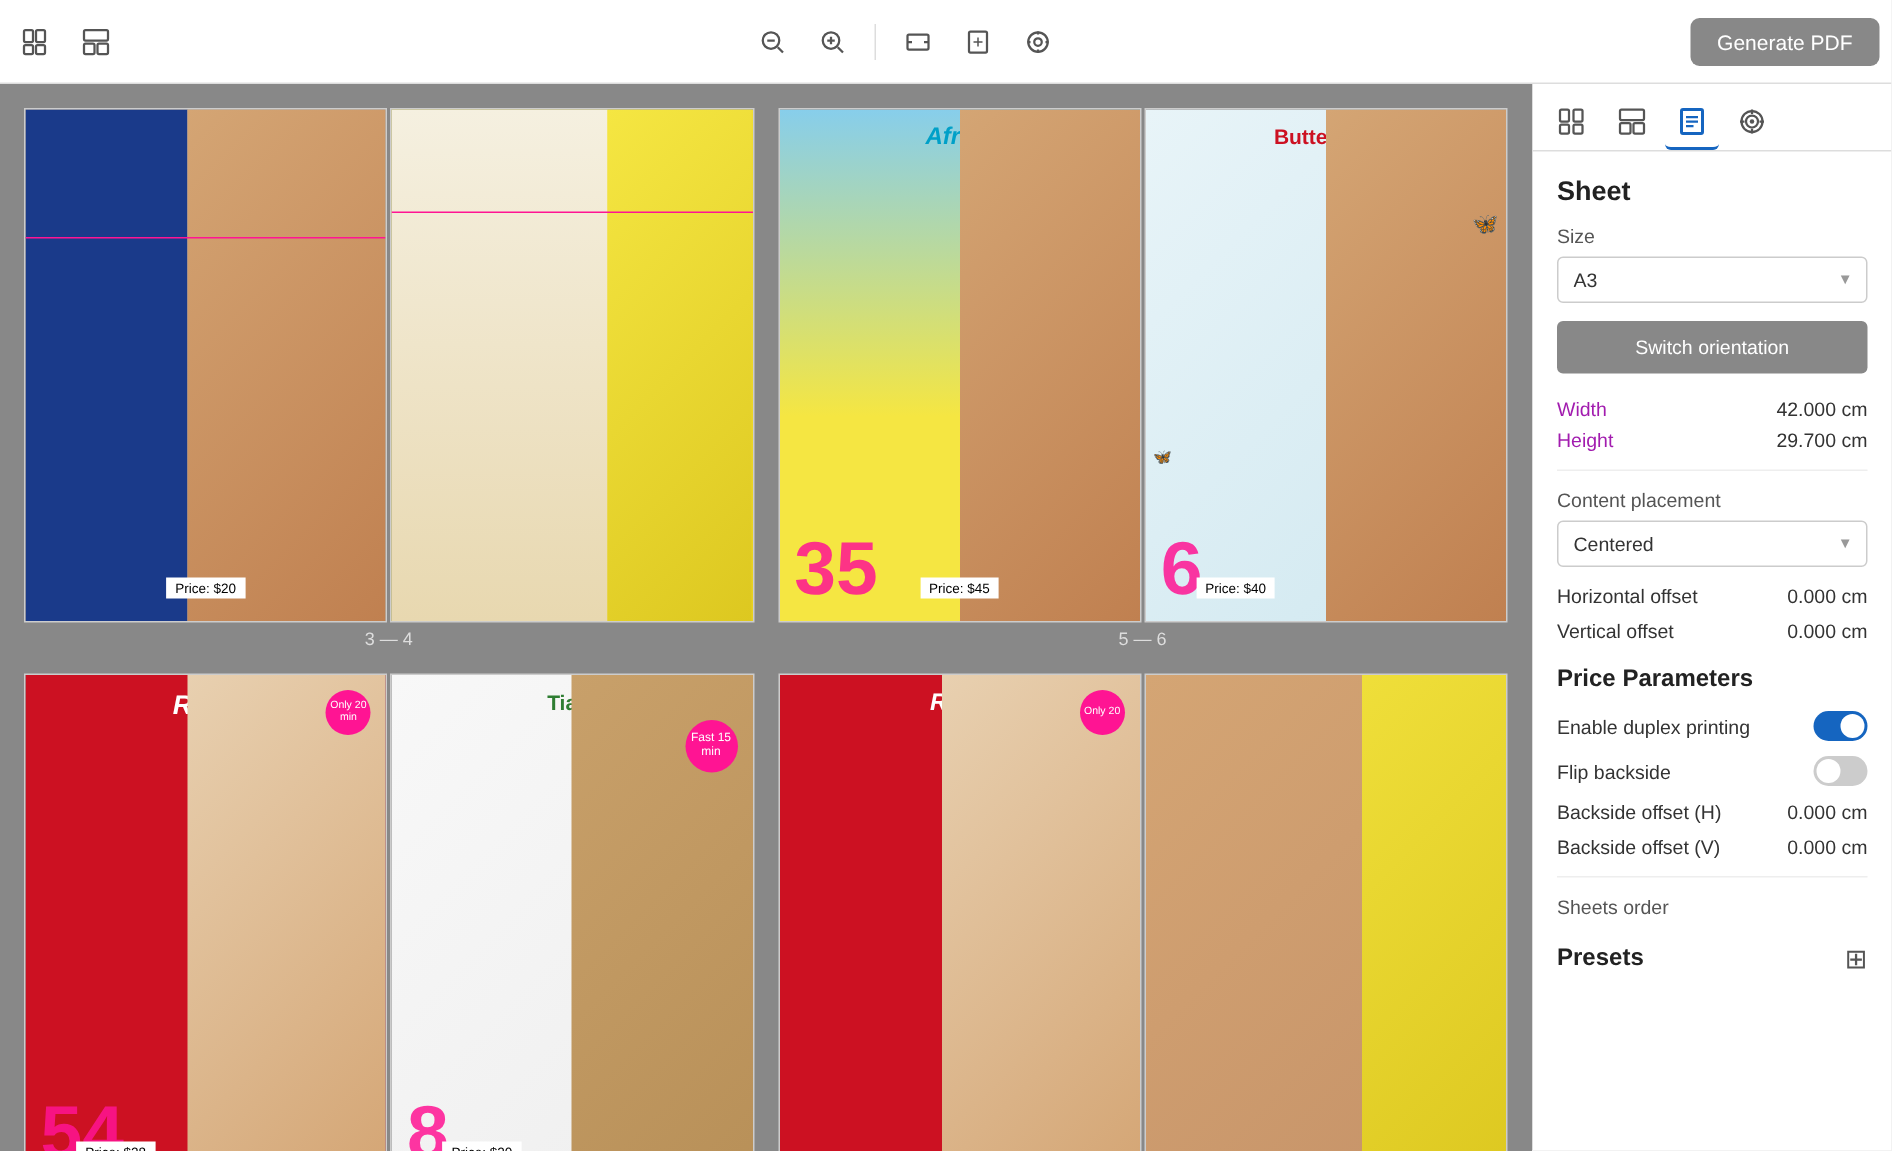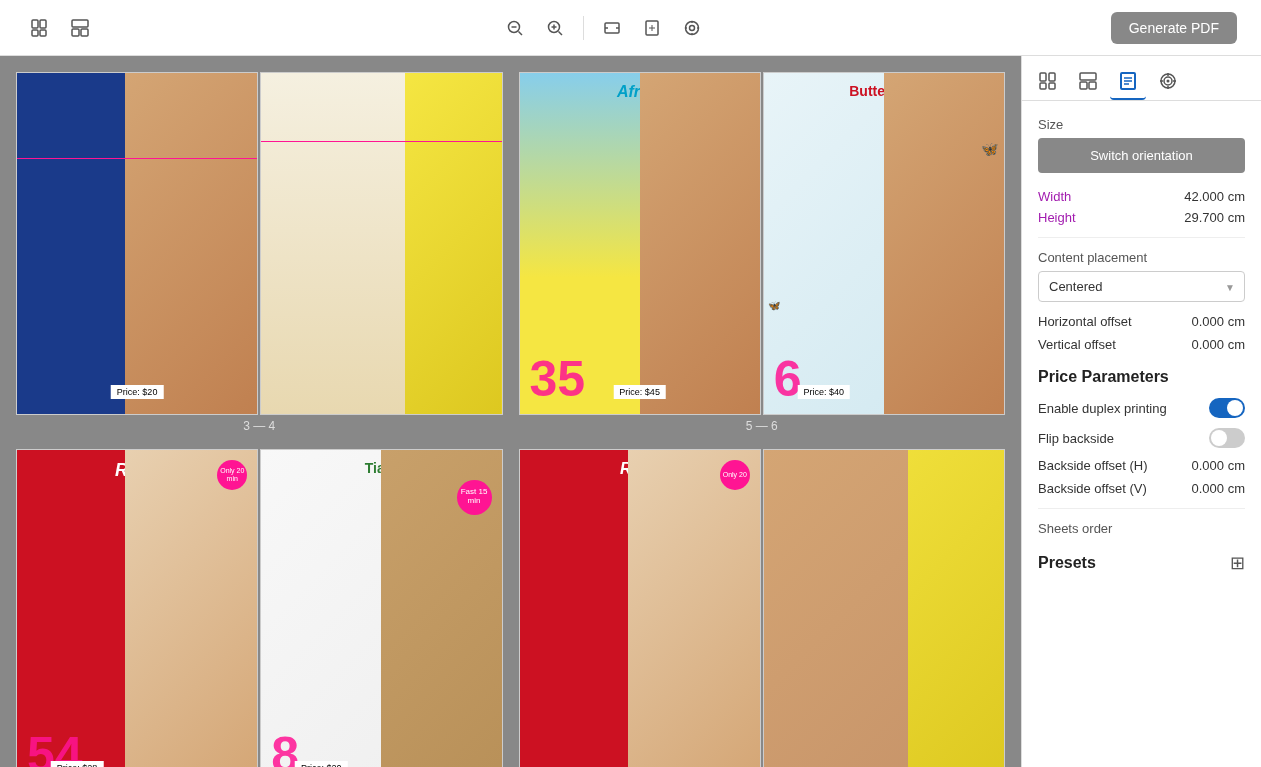--- a/index.html
+++ b/index.html
@@ -4,21 +4,21 @@
   <style>
     * { box-sizing: border-box; margin: 0; padding: 0; }
     body { font-family: -apple-system, BlinkMacSystemFont, 'Segoe UI', sans-serif; background: #f0f0f0; display: flex; flex-direction: column; height: 767px; overflow: hidden; }
 
     .top-toolbar {
       height: 56px;
       background: #fff;
       border-bottom: 1px solid #ddd;
       display: flex;
       align-items: center;
-      padding: 0 24px;
+      padding: 0 8px;
       gap: 0;
       flex-shrink: 0;
     }
     .toolbar-left { display: flex; gap: 8px; align-items: center; }
     .toolbar-center { flex: 1; display: flex; justify-content: center; align-items: center; gap: 8px; }
     .toolbar-right { display: flex; gap: 8px; align-items: center; }
 
     .icon-btn {
       width: 32px; height: 32px;
       border: none; background: none; cursor: pointer;
@@ -537,22 +537,30 @@
           <line x1="10" y1="15" x2="10" y2="18" stroke="#555" stroke-width="1.5"></line>
           <line x1="2" y1="10" x2="5" y2="10" stroke="#555" stroke-width="1.5"></line>
           <line x1="15" y1="10" x2="18" y2="10" stroke="#555" stroke-width="1.5"></line>
         </svg>
       </button>
     </div>
 
     <div class="panel-content">
 
       
+      <div class="section-title">Sheet</div>
 
       <div class="field-label">Size</div>
+      <div class="select-wrapper">
+        <select class="select-field">
+          <option>A3</option>
+          <option>A4</option>
+          <option>Letter</option>
+        </select>
+      </div>
 
       <button class="switch-orientation-btn">Switch orientation</button>
 
       <div class="dimension-row">
         <span class="dimension-label">Width</span>
         <span class="dimension-value">
           <span>42.000</span> <span>cm</span>
         </span>
       </div>
 

